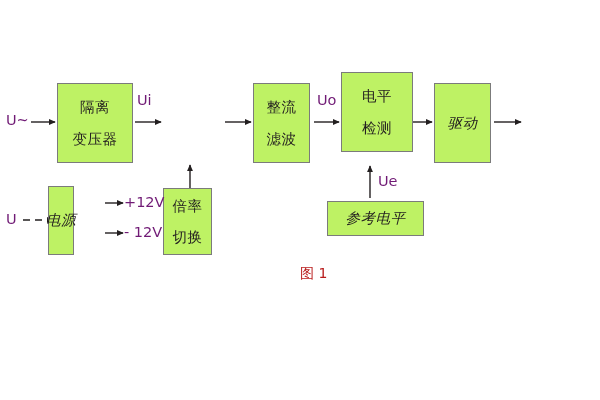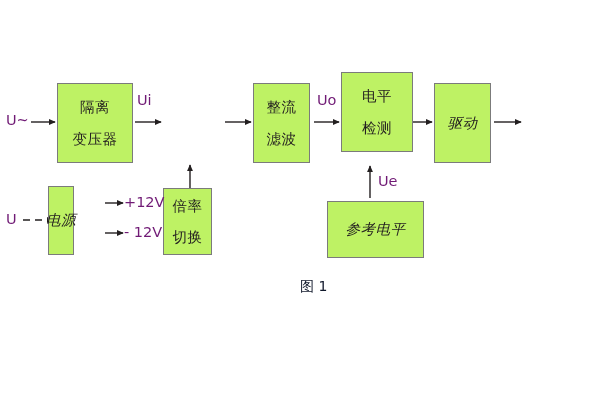--- a/index.html
+++ b/index.html
@@ -55,23 +55,22 @@
   svg.arrows {
     position: absolute;
     left: 0; top: 0;
     width: 600px;
     height: 400px;
     overflow: visible;
   }
   .caption {
     position: absolute;
     font-size: 14px;
-    color: #0f172a;
+    color: #b91c1c;
     white-space: nowrap;
-    margin-top: 13px;
   }
 </style>
 </head>
 <body>
 
 <div id="diagram">
 
   <svg class="arrows" viewBox="0 0 600 400" xmlns="http://www.w3.org/2000/svg">
     <defs>
       <marker id="ah" markerWidth="7" markerHeight="7" refX="6.2" refY="3" orient="auto" markerUnits="userSpaceOnUse">
@@ -124,21 +123,21 @@
 
   <div class="node one-line" style="left:48px; top:186px; width:26px; height:69px;">
     <span class="line1">电源</span>
   </div>
 
   <div class="node two-line" style="left:163px; top:188px; width:49px; height:67px;">
     <span class="line1">倍率</span>
     <span class="line2">切换</span>
   </div>
 
-  <div class="node one-line" style="left:327px; top:201px; width:97px; height:57px;">
+  <div class="node one-line" style="left:327px; top:201px; width:97px; height:35px;">
     <span class="line1">参考电平</span>
   </div>
 
   <div class="lbl big" style="left:6px; top:113px;">U~</div>
 
   <div class="lbl big" style="left:6px; top:212px;">U</div>
 
   <div class="lbl big" style="left:137px; top:93px;">Ui</div>
 
   <div class="lbl big" style="left:317px; top:93px;">Uo</div>

